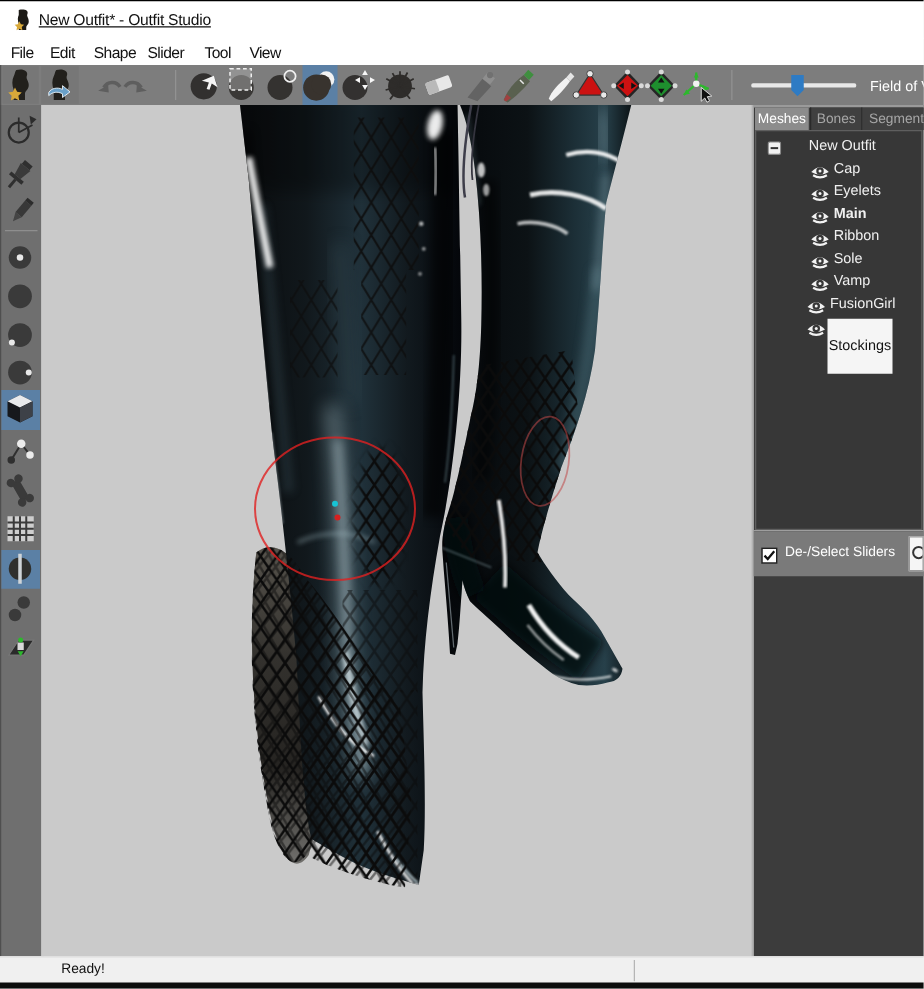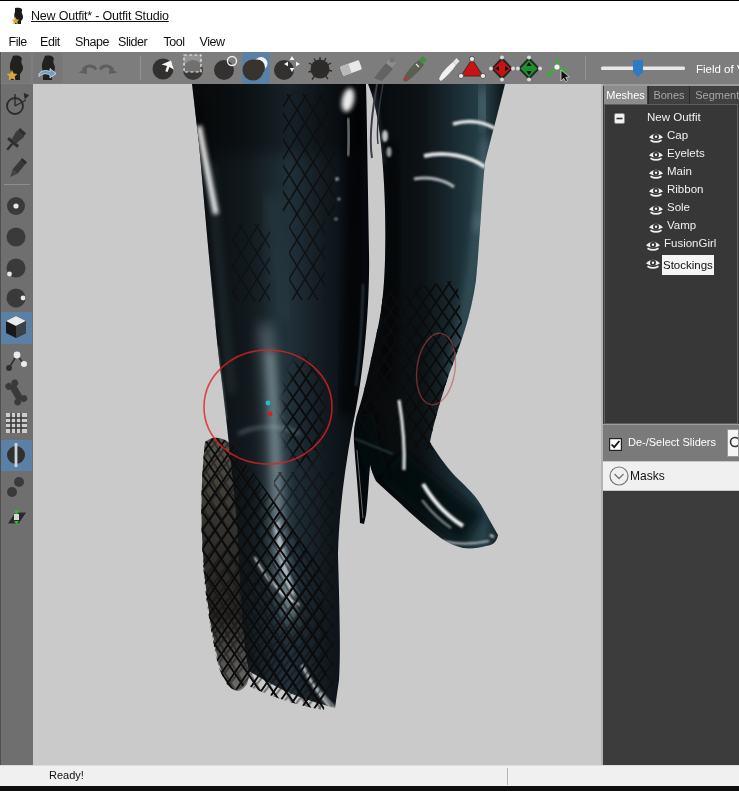--- a/index.html
+++ b/index.html
@@ -398,21 +398,21 @@
           <circle cx="8" cy="4.8" r="1.2" fill="#f2f2f2"></circle>
           <path d="M2.5,8.2 Q8,11.6 13.5,8.2" stroke="#f2f2f2" stroke-width="1.7" fill="none"></path>
         </svg>
         <span class="trow" style="left:62px;top:42px;">Eyelets</span>
       <svg class="abs eye" style="left:43px;top:63px" width="16" height="12" viewBox="0 0 16 12">
           <path d="M1,5.5 Q8,-2 15,5.5 Q8,9.5 1,5.5 Z" fill="#f2f2f2"></path>
           <circle cx="8" cy="4.8" r="3" fill="#373737"></circle>
           <circle cx="8" cy="4.8" r="1.2" fill="#f2f2f2"></circle>
           <path d="M2.5,8.2 Q8,11.6 13.5,8.2" stroke="#f2f2f2" stroke-width="1.7" fill="none"></path>
         </svg>
-        <span class="trow" style="left:62px;top:60px;">Main</span>
+        <span class="trow" style="left:62px;top:60px;font-weight:bold;">Main</span>
       <svg class="abs eye" style="left:43px;top:81px" width="16" height="12" viewBox="0 0 16 12">
           <path d="M1,5.5 Q8,-2 15,5.5 Q8,9.5 1,5.5 Z" fill="#f2f2f2"></path>
           <circle cx="8" cy="4.8" r="3" fill="#373737"></circle>
           <circle cx="8" cy="4.8" r="1.2" fill="#f2f2f2"></circle>
           <path d="M2.5,8.2 Q8,11.6 13.5,8.2" stroke="#f2f2f2" stroke-width="1.7" fill="none"></path>
         </svg>
         <span class="trow" style="left:62px;top:78px;">Ribbon</span>
       <svg class="abs eye" style="left:43px;top:99px" width="16" height="12" viewBox="0 0 16 12">
           <path d="M1,5.5 Q8,-2 15,5.5 Q8,9.5 1,5.5 Z" fill="#f2f2f2"></path>
           <circle cx="8" cy="4.8" r="3" fill="#373737"></circle>
@@ -433,41 +433,34 @@
           <circle cx="8" cy="4.8" r="1.2" fill="#f2f2f2"></circle>
           <path d="M2.5,8.2 Q8,11.6 13.5,8.2" stroke="#f2f2f2" stroke-width="1.7" fill="none"></path>
         </svg>
         <span class="trow" style="left:59px;top:132px;">FusionGirl</span>
       <svg class="abs eye" style="left:40px;top:153px" width="16" height="12" viewBox="0 0 16 12">
           <path d="M1,5.5 Q8,-2 15,5.5 Q8,9.5 1,5.5 Z" fill="#f2f2f2"></path>
           <circle cx="8" cy="4.8" r="3" fill="#373737"></circle>
           <circle cx="8" cy="4.8" r="1.2" fill="#f2f2f2"></circle>
           <path d="M2.5,8.2 Q8,11.6 13.5,8.2" stroke="#f2f2f2" stroke-width="1.7" fill="none"></path>
         </svg>
-        <span class="trow" style="left:57px;top:150px;background:#f5f5f5;color:#111;padding:4px 1px;">Stockings</span>
+        <span class="trow" style="left:57px;top:150px;background:#f5f5f5;color:#111;padding:16px 1px;">Stockings</span>
     </div>
     <div class="abs" style="left:0;top:340px;width:136px;height:1px;background:#9e9e9e"></div>
     <div class="abs" id="deselrow">
       <svg class="abs" style="left:6px;top:13px" width="13" height="13" viewBox="0 0 13 13">
         <rect x="0.5" y="0.5" width="12" height="12" fill="#fff" stroke="#222" stroke-width="1.4"></rect>
         <path d="M2.6,6.5 L5.2,9.2 L10.4,3" stroke="#111" stroke-width="1.8" fill="none"></path>
       </svg>
       <span class="abs" style="left:25px;top:11px;color:#fff;font-size:11px;">De-/Select Sliders</span>
       <div class="abs" style="left:124px;top:4px;width:12px;height:28px;background:#f5f5f5;border:1px solid #999;box-sizing:border-box;">
         <svg width="10" height="26" viewBox="0 0 10 26">
             <circle cx="7" cy="12" r="4.5" fill="none" stroke="#333" stroke-width="1.6"></circle>
           </svg>
       </div>
     </div>
-    <div class="abs" id="maskhdr">
-      <svg class="abs" style="left:6px;top:4px" width="20" height="20" viewBox="0 0 20 20">
-        <circle cx="10" cy="10" r="9" fill="none" stroke="#777" stroke-width="1.2"></circle>
-        <path d="M5.5,8 L10,12.5 L14.5,8" fill="none" stroke="#777" stroke-width="1.4"></path>
-      </svg>
-      <span class="abs" style="left:27px;top:7px;color:#111;font-size:12px;">Masks</span>
-    </div>
   </div>
 </div>
 <div class="abs" id="statusbar">
   <span class="abs" style="left:4px;top:3px;margin-left:45px;">Ready!</span>
   <div class="abs" style="left:507px;top:2px;width:1px;height:17px;background:#b5b5b5"></div>
 </div>
 <div class="abs" id="bottomstrip"></div>
 
 </body></html>

